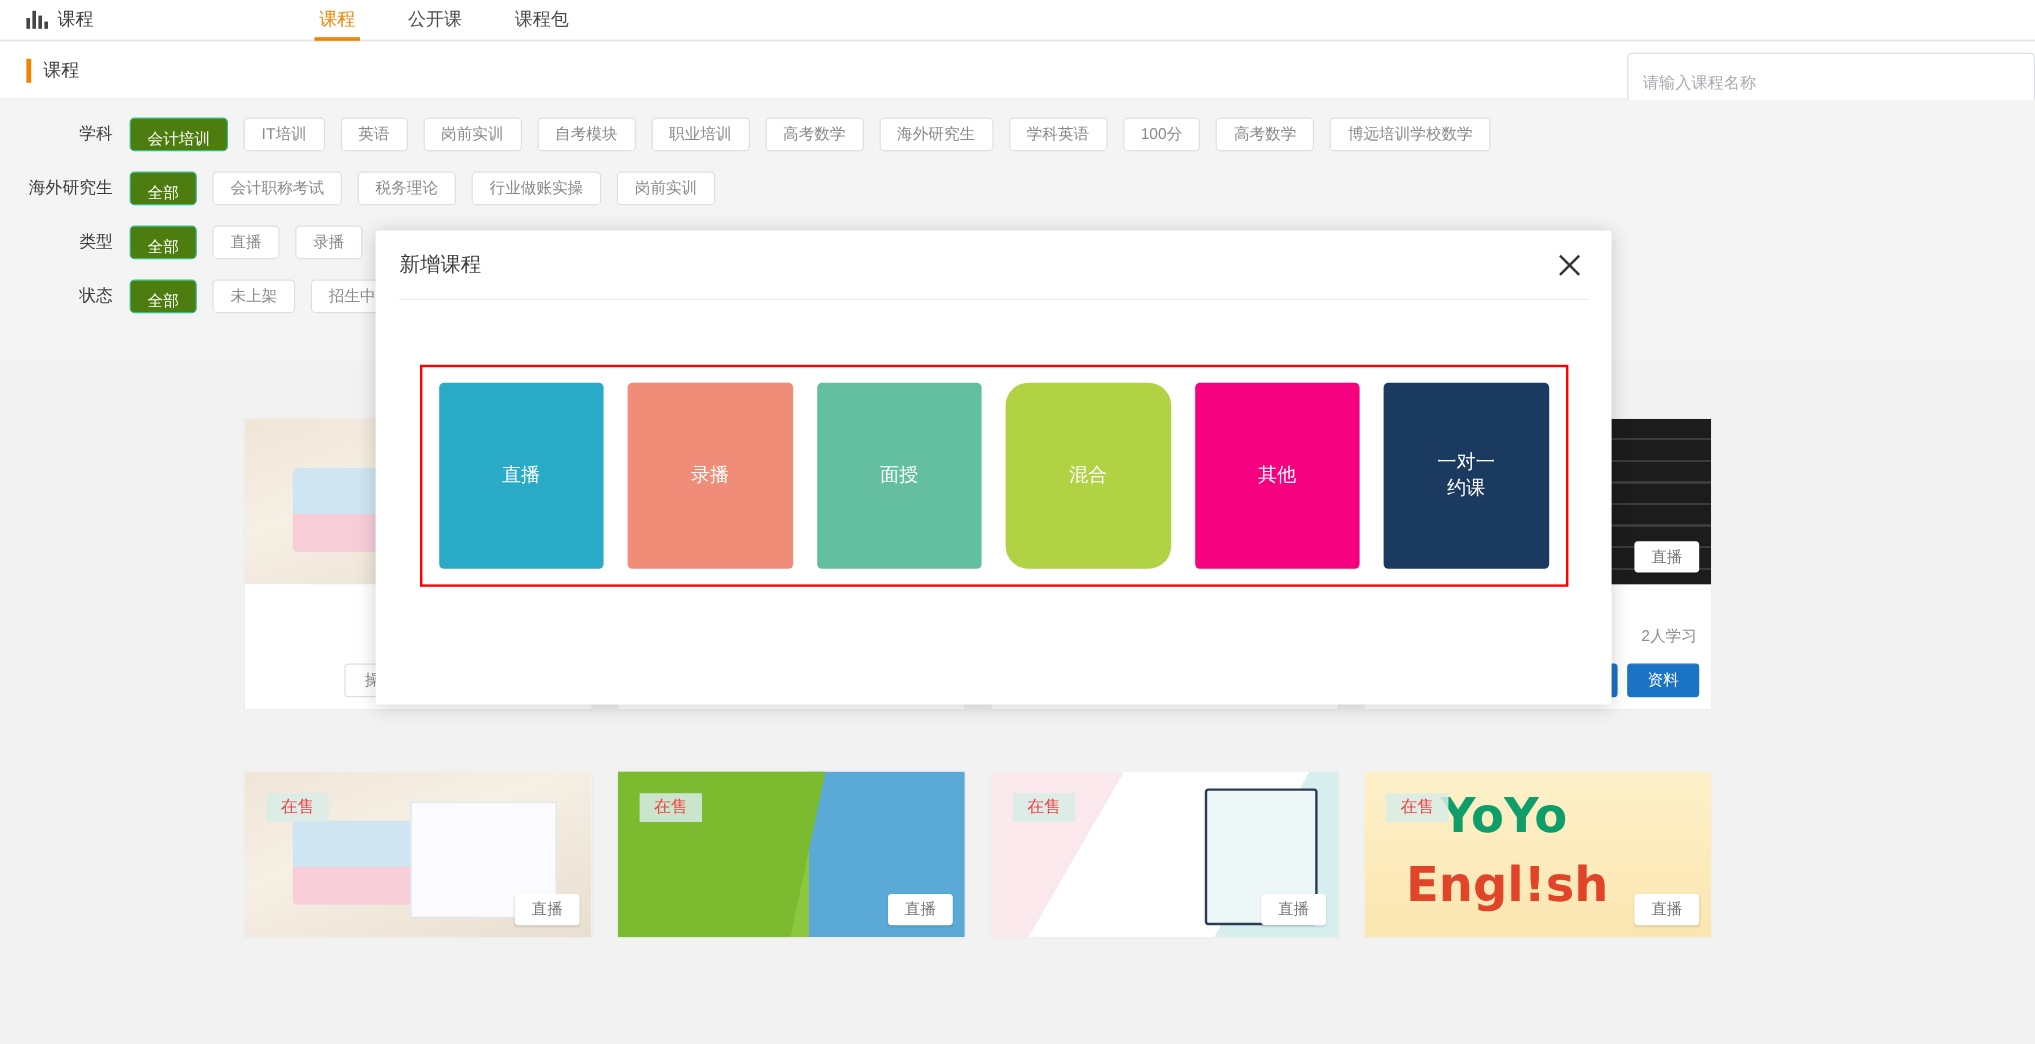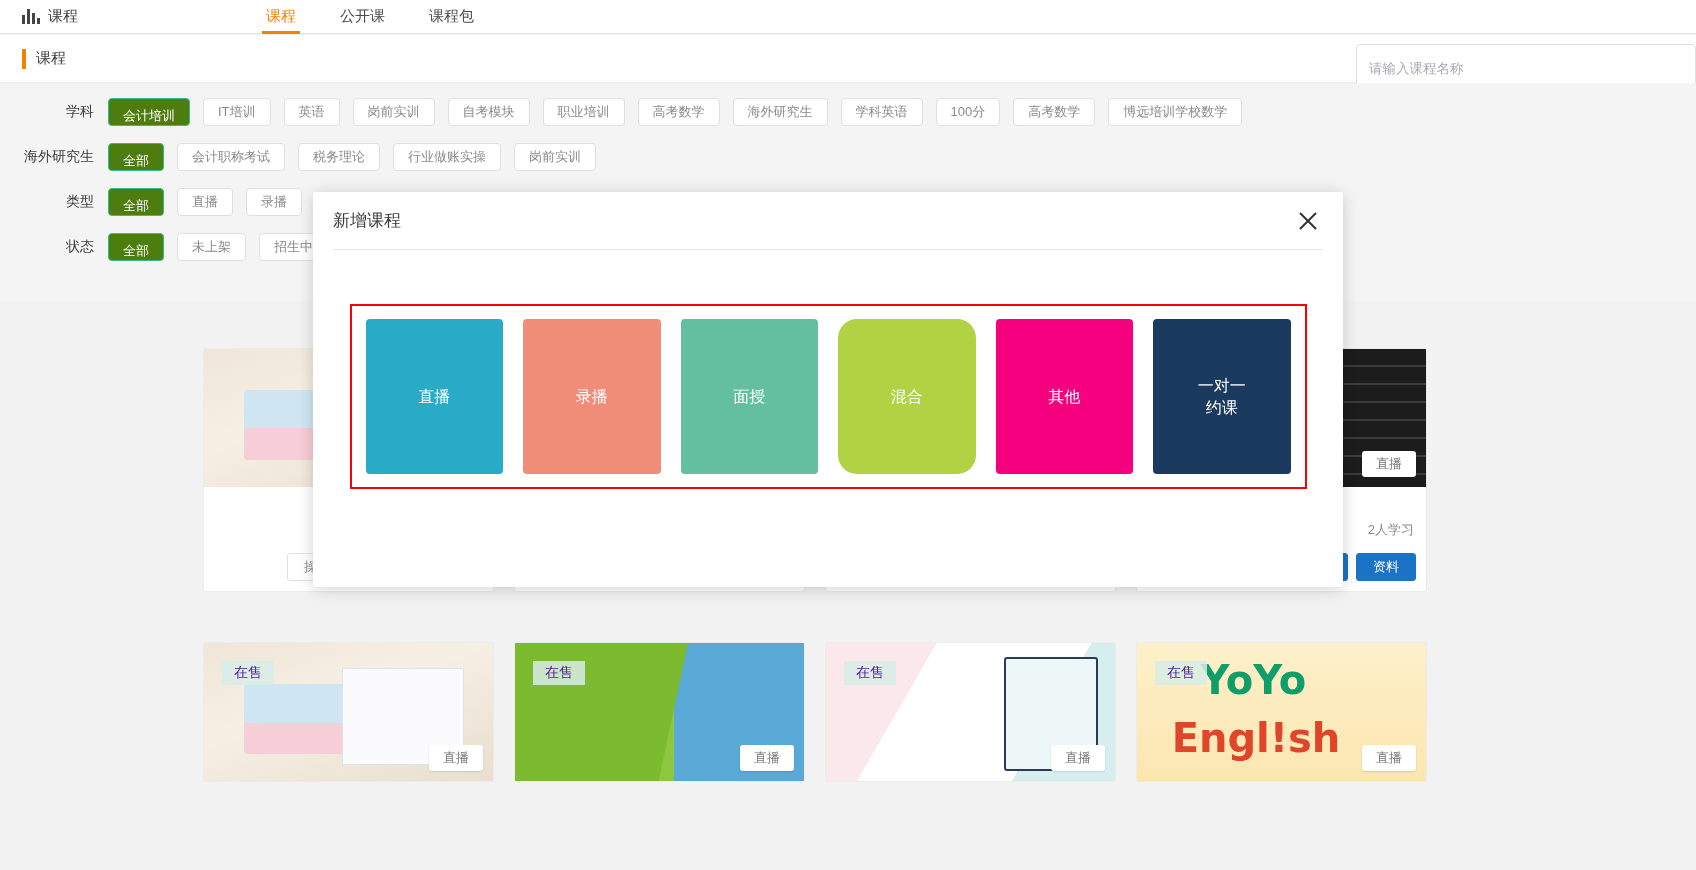--- a/index.html
+++ b/index.html
@@ -80,21 +80,21 @@
   .card-row { position:absolute; left:203px; display:flex; gap:20px; }
   .card {
     width:291px; background:#fff; border:1px solid #ebebeb; border-radius:2px;
     overflow:hidden; position:relative;
   }
   .card-thumb {
     position:relative; width:100%; height:138px; overflow:hidden;
   }
   .badge-sale {
     position:absolute; top:18px; left:18px; background:rgba(216,236,232,.85);
-    color:#4c1d95; font-size:14px; padding:3px 12px; z-index:3;
+    color:#ef4444; font-size:14px; padding:3px 12px; z-index:3;
   }
   .badge-live {
     position:absolute; right:10px; bottom:10px; background:#fff;
     color:#777; font-size:13px; padding:4px 14px; border-radius:3px; z-index:3;
     box-shadow:0 1px 2px rgba(0,0,0,.12);
   }
   .card-body { height:60px; position:relative; }
   .card-learn {
     position:absolute; right:12px; bottom:8px; font-size:13px; color:#8d8d8d;
   }

